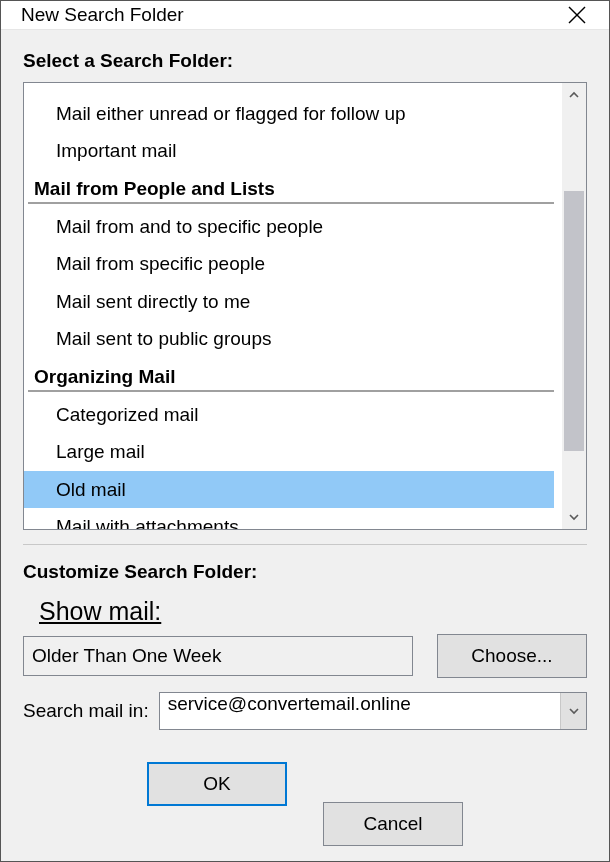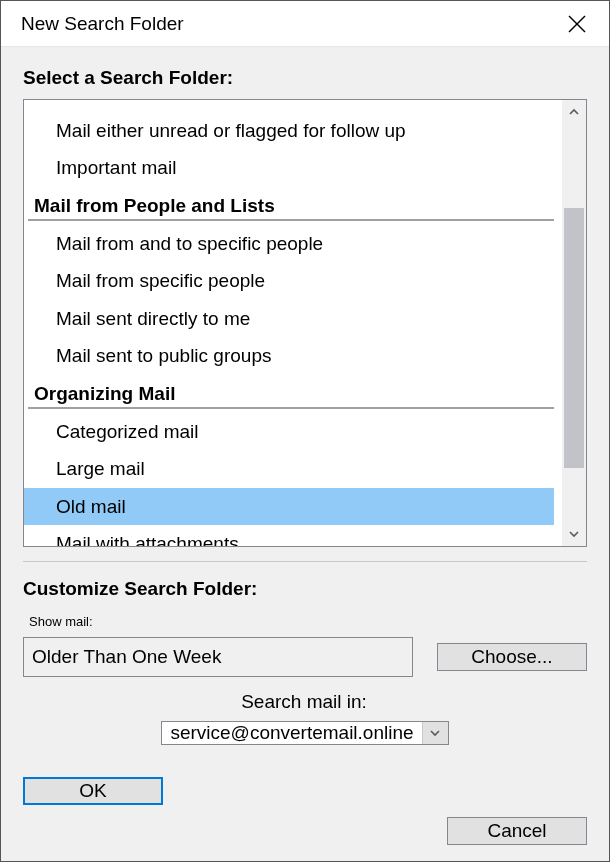--- a/index.html
+++ b/index.html
@@ -115,59 +115,59 @@
     border: none;
     border-top: 1px solid #c8c8c8;
     margin: 6px 0 16px 0;
   }
   .cust-label {
     font-weight: 700;
     font-size: 19px;
     margin-bottom: 14px;
   }
   .show-label {
-    font-size: 13px;
-    margin-left: 6px;
+    font-size: 25px;
+    margin-left: 16px;
     margin-bottom: 8px;
+    text-decoration: underline;
   }
   .row {
     display: flex;
     align-items: center;
     gap: 24px;
     margin-bottom: 14px;
   }
   .textbox {
     flex: 1;
     height: 40px;
     border: 1px solid #828790;
     background: #f0f0f0;
     padding: 0 8px;
     font-size: 19px;
     display: flex;
     align-items: center;
     color: #000;
   }
   .btn {
-    height: 28px;
+    height: 44px;
     min-width: 150px;
     border: 1px solid #828790;
     background: #e1e1e1;
     font-size: 19px;
     display: flex;
     align-items: center;
     justify-content: center;
     padding: 0 14px;
     cursor: default;
   }
   .row2 {
     display: flex;
     align-items: center;
     gap: 8px;
     margin-bottom: 32px;
-    flex-direction: column;
   }
   .combolabel {
     font-size: 19px;
     margin-right: 2px;
     white-space: nowrap;
   }
   .combo {
     flex: 1;
     height: 38px;
     border: 1px solid #828790;
@@ -185,21 +185,21 @@
     height: 100%;
     background: #e1e1e1;
     border-left: 1px solid #c8c8c8;
     display: flex;
     align-items: center;
     justify-content: center;
   }
   .combo-btn svg { stroke: #5a5a5a; stroke-width: 1.6; fill: none; }
   .button-row {
     display: flex;
-    justify-content: space-between;
+    justify-content: center;
     gap: 36px;
   }
   .btn.ok {
     border: 2px solid #0078d4;
     background: #e1e1e1;
     min-width: 140px;
   }
   .btn.cancel { min-width: 140px; margin-top: 40px; }
 </style>
 </head>

